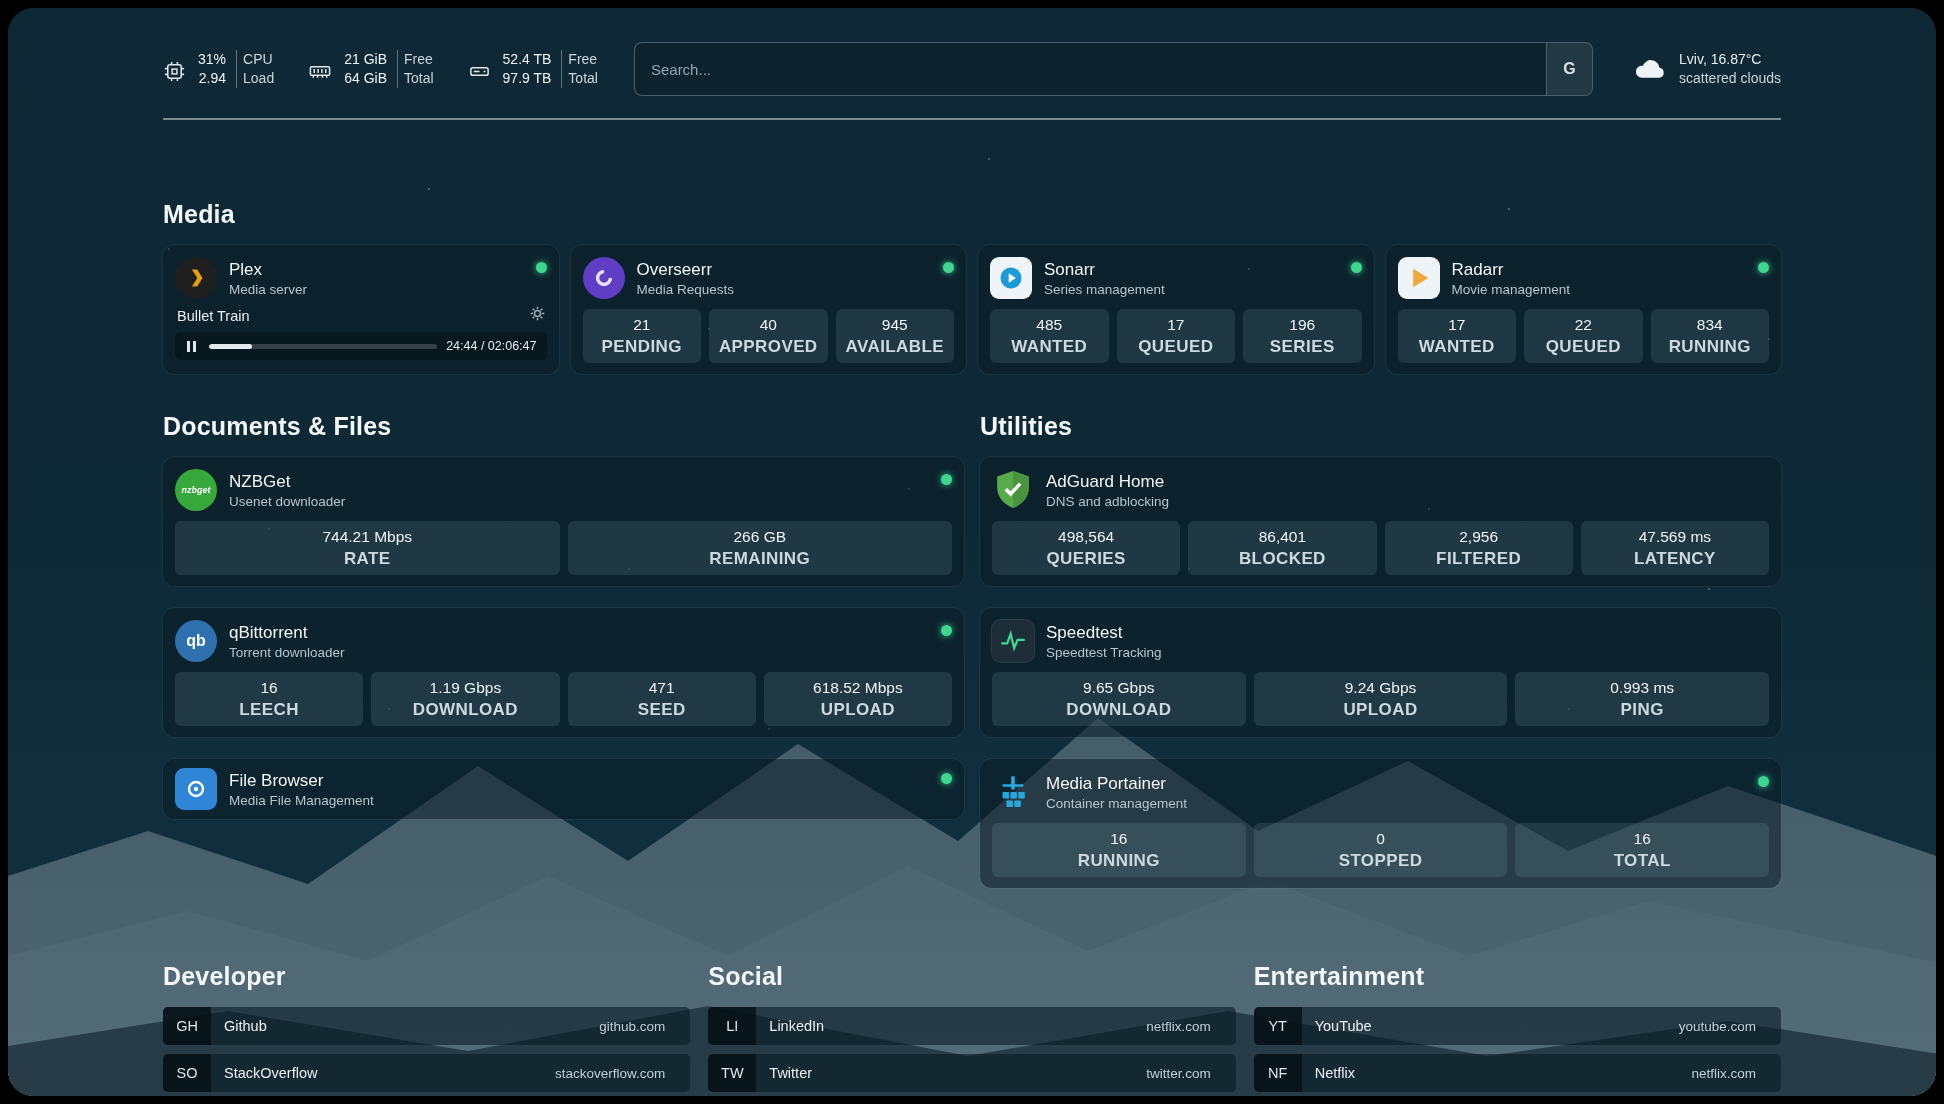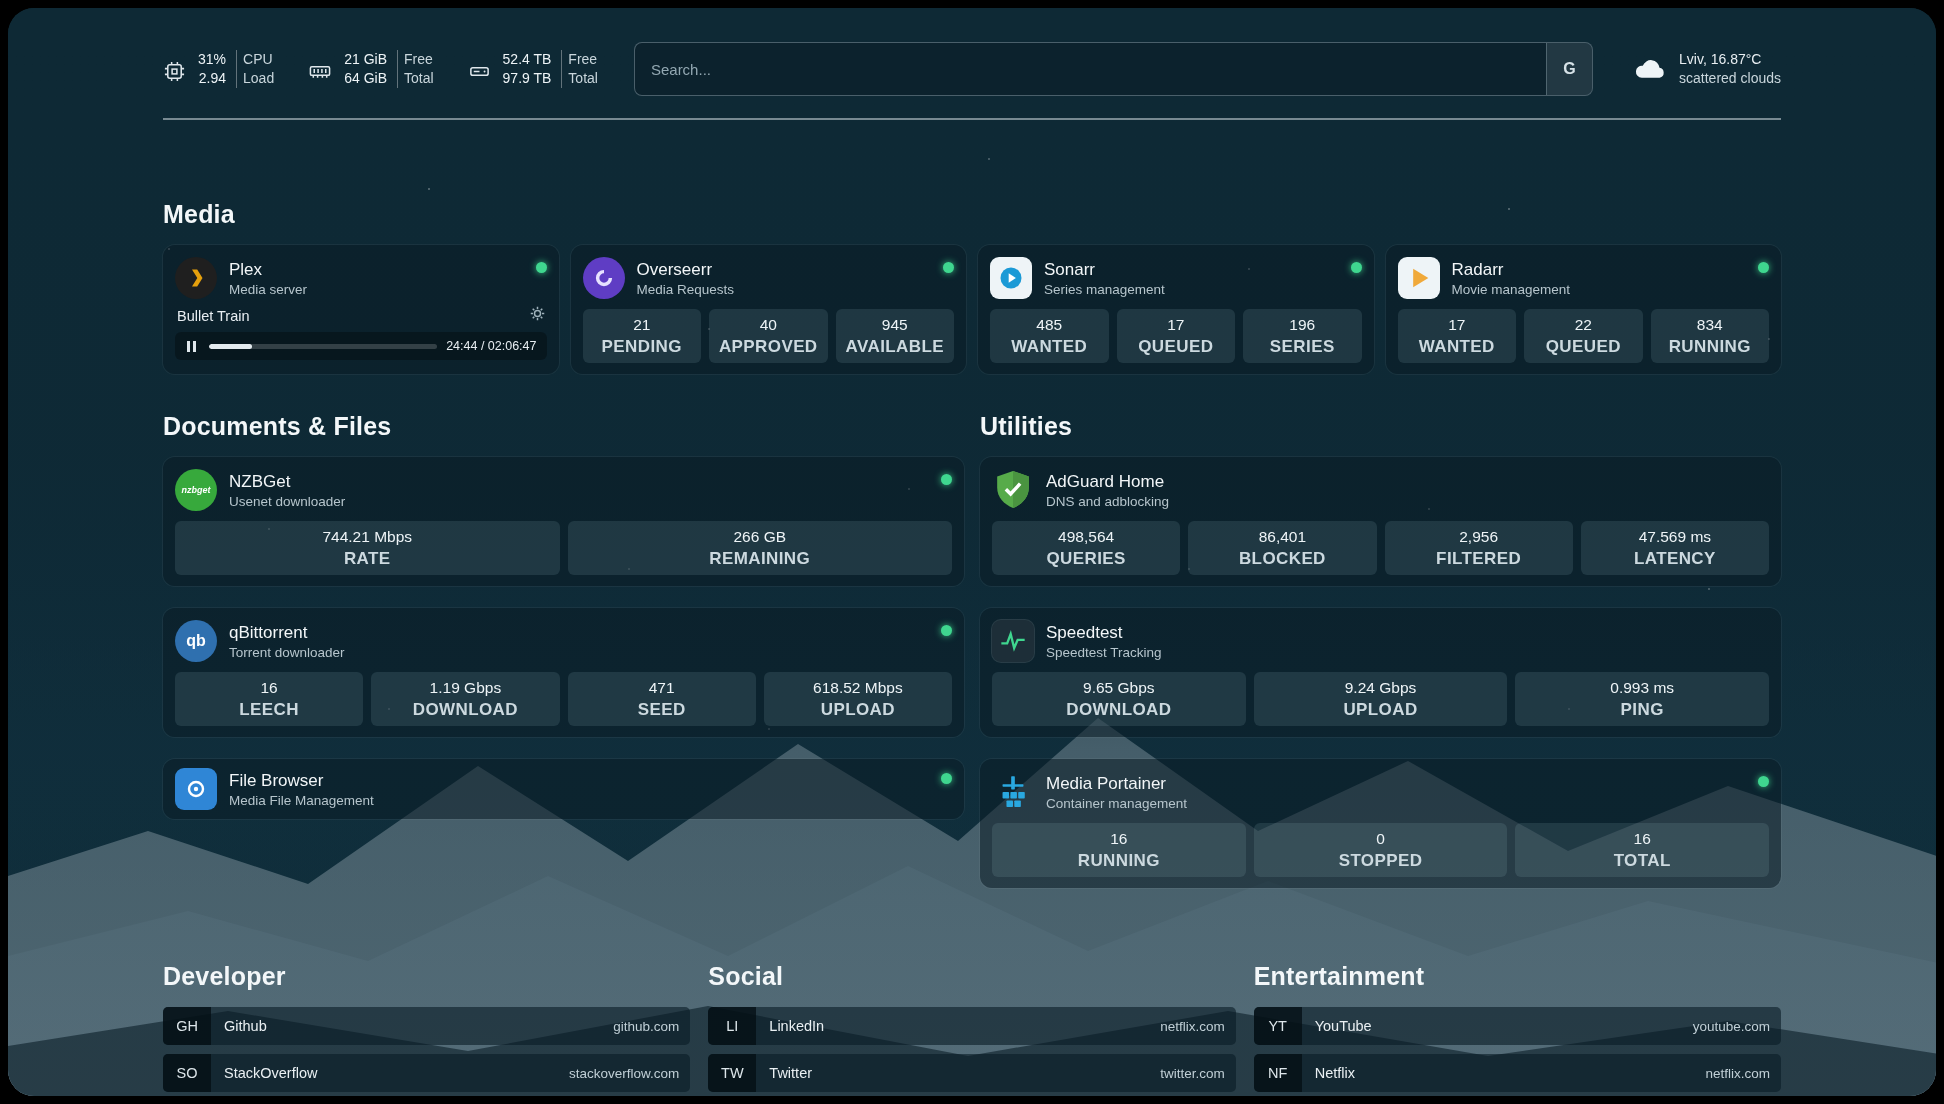--- a/index.html
+++ b/index.html
@@ -103,21 +103,21 @@
   .col .card { margin-bottom: 22px; }
   .card--plain { padding: 8px 12px; }
 
   
   .bookmarks { margin-top: 52px; display: grid; grid-template-columns: repeat(3, 1fr); gap: 18px; }
   .bm-row { display: flex; align-items: center; height: 38px; background: rgba(9,26,36,0.6);
     border-radius: 5px; margin-bottom: 9px; overflow: hidden; cursor: pointer; }
   .bm-abbr { width: 48px; align-self: stretch; background: rgba(3,13,19,0.75); display: flex;
     align-items: center; justify-content: center; font-size: 14.5px; color: #dde6ea; flex: none; }
   .bm-name { padding-left: 13px; font-size: 14.5px; color: #eaf0f3; }
-  .bm-url { margin-left: auto; padding-right: 11px; font-size: 13.5px; color: #c0cfd6; }
+  .bm-url { margin-left: auto; padding-right: 25px; font-size: 13.5px; color: #c0cfd6; }
 
   
   .icon-text { font-weight: bold; color: #fff; }
 </style>
 </head>
 <body>
 
 <div class="screen">
 
   <svg class="mountains" viewBox="0 0 1944 470" preserveAspectRatio="none">

